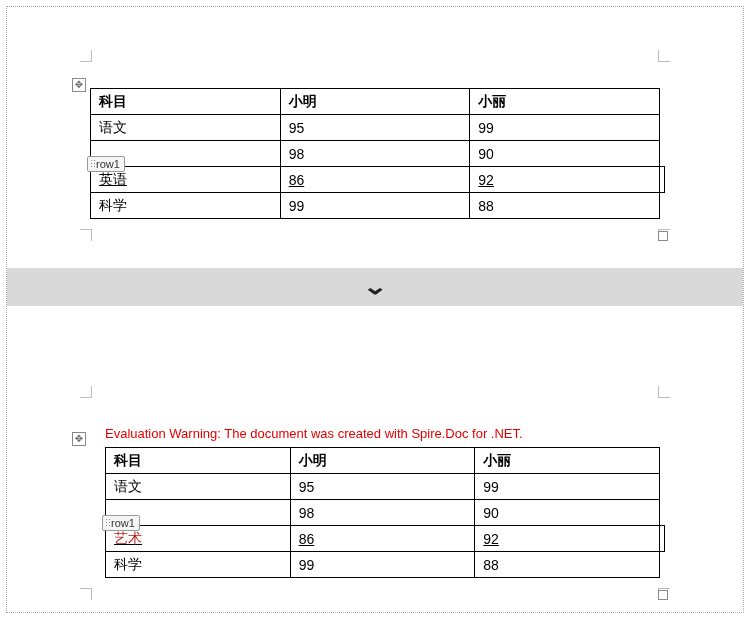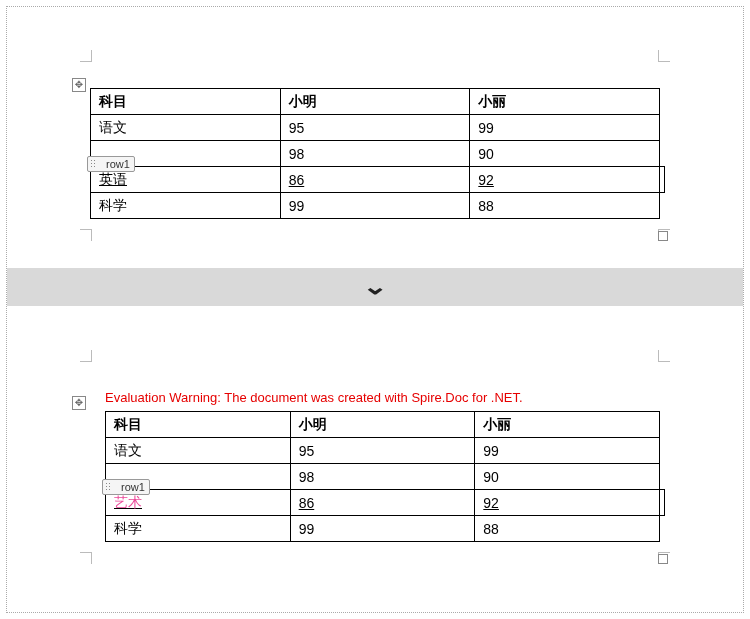--- a/index.html
+++ b/index.html
@@ -25,21 +25,21 @@
     }
     .page-container {
       position: absolute;
       left: 90px;
       right: 90px;
     }
     .page-top {
       top: 60px;
     }
     .page-bottom {
-      top: 360px;
+      top: 396px;
       padding-left: 15px;
     }
     .crop-mark {
       position: absolute;
       width: 12px;
       height: 12px;
     }
     .crop-tl {
       top: -10px;
       left: -10px;
@@ -127,37 +127,37 @@
       left: -12px;
       top: 2px;
       background: #f5f5f5;
       border: 1px solid #999;
       border-radius: 2px;
       font-size: 11px;
       padding: 1px 4px 1px 2px;
       z-index: 5;
       display: flex;
       align-items: center;
-      gap: 10px;
+      gap: 0;
       color: #333;
     }
     .row-tag .dots {
       display: inline-block;
       width: 6px;
       height: 10px;
       background-image: radial-gradient(circle, #888 1px, transparent 1px);
       background-size: 3px 3px;
       background-position: 0 0;
     }
     .selected-row td {
       position: relative;
       text-decoration: underline;
     }
     .blue-text {
-      color: #ec4899;
+      color: #b91c1c;
     }
     .divider-bar {
       position: absolute;
       top: 268px;
       left: 7px;
       right: 7px;
       height: 38px;
       background: #d9d9d9;
       display: flex;
       align-items: center;

